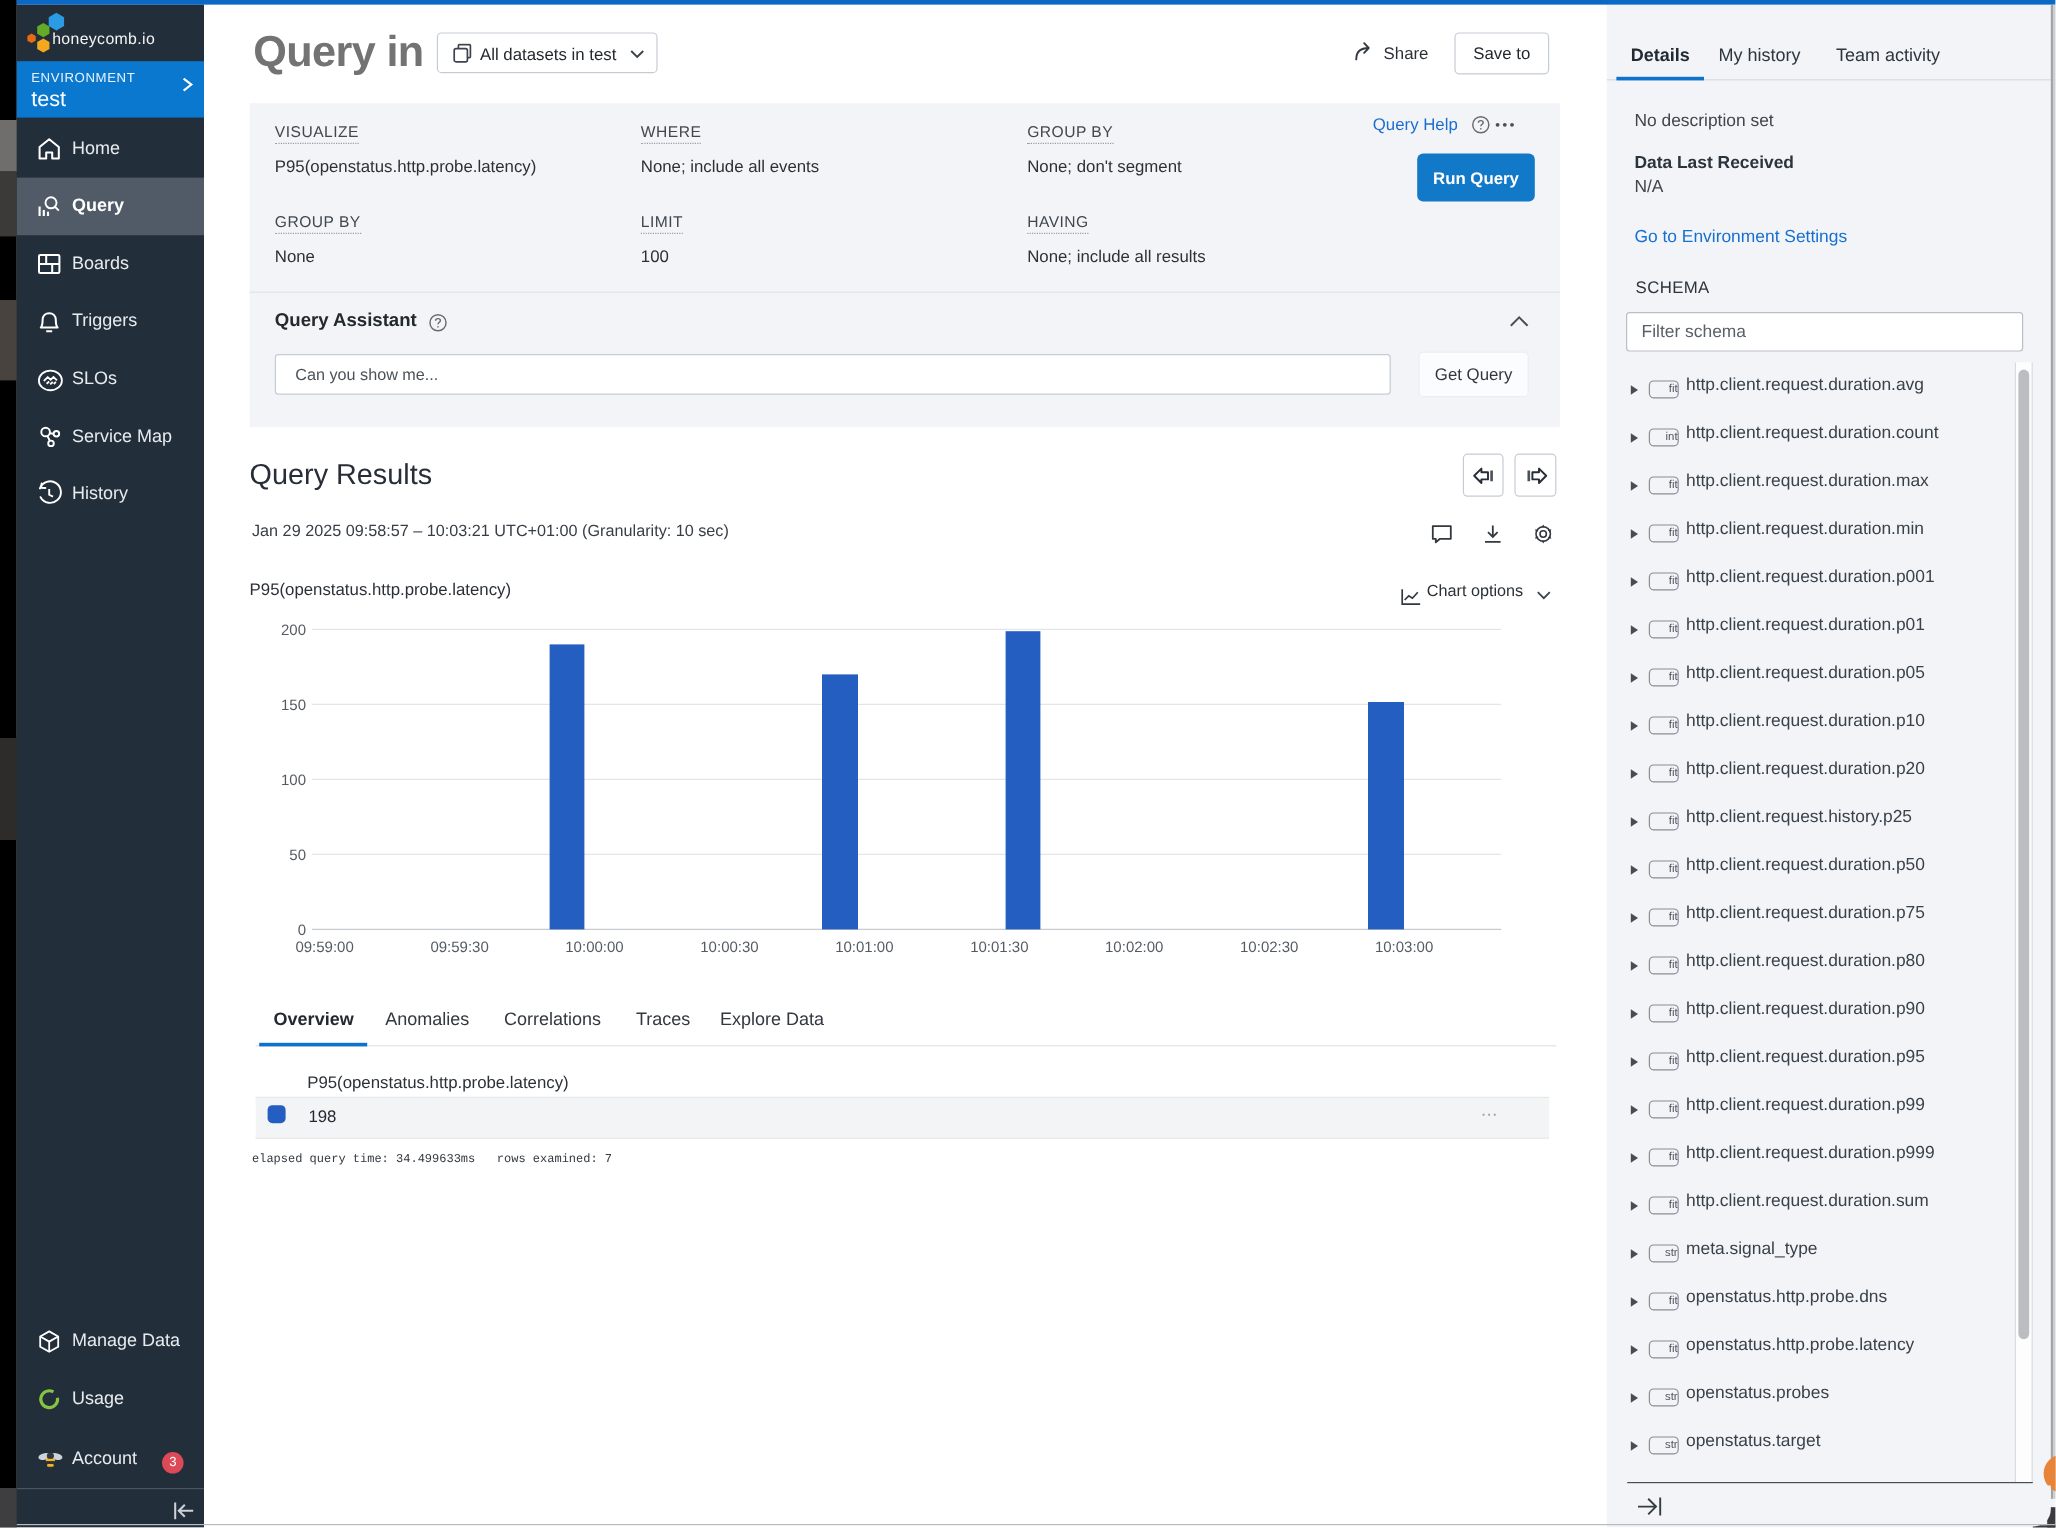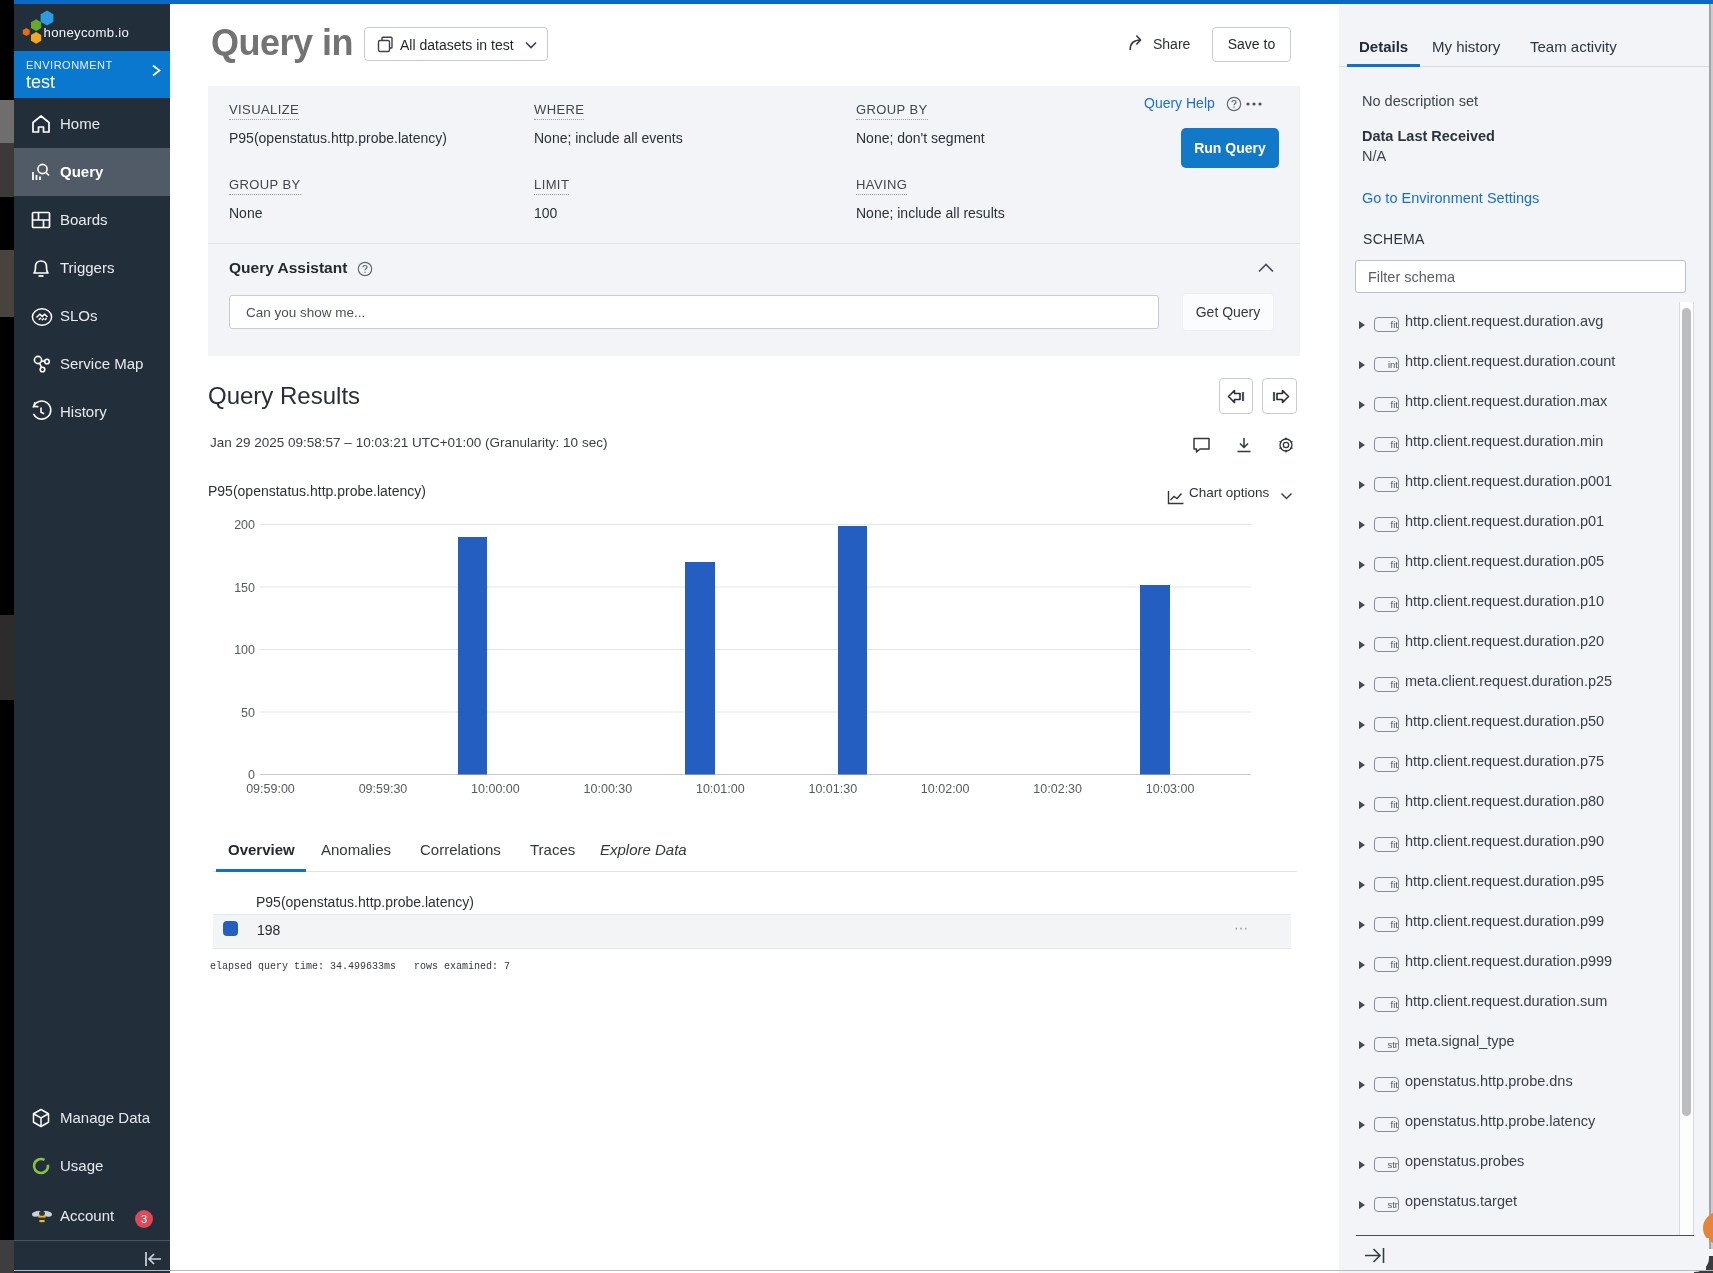--- a/index.html
+++ b/index.html
@@ -277,21 +277,21 @@
       <rect x="477" y="52" width="30" height="212.5"></rect>
       <rect x="630" y="16" width="29" height="248.5"></rect>
       <rect x="932" y="75" width="30" height="189.5"></rect>
     </g>
   </svg>
 
   <div class="abs" style="left:58px;top:837px;font-size:15px;font-weight:bold;color:#24292f;">Overview</div>
   <div class="abs" style="left:151px;top:837px;font-size:15px;color:#33383f;">Anomalies</div>
   <div class="abs" style="left:250px;top:837px;font-size:15px;color:#33383f;">Correlations</div>
   <div class="abs" style="left:360px;top:837px;font-size:15px;color:#33383f;">Traces</div>
-  <div class="abs" style="left:430px;top:837px;font-size:15px;color:#33383f;font-style:italic;">Explore Data</div>
+  <div class="abs" style="left:430px;top:837px;font-size:15px;color:#33383f;">Explore Data</div>
   <div class="abs" style="left:43px;top:867px;width:1084px;height:1px;background:#e1e3e6;"></div>
   <div class="abs" style="left:46px;top:865px;width:90px;height:3px;background:#0d72cb;"></div>
 
   <div class="abs" style="left:86px;top:890px;font-size:14px;color:#2c3138;">P95(openstatus.http.probe.latency)</div>
   <div class="abs" style="left:43px;top:910px;width:1078px;height:35px;background:#f3f4f6;border-top:1px solid #e6e8ea;border-bottom:1px solid #e6e8ea;">
     <div style="position:absolute;left:10px;top:6px;width:15px;height:15px;border-radius:4px;background:#245ec1;"></div>
     <span style="position:absolute;left:44px;top:7px;font-size:14px;color:#24292f;">198</span>
     <span style="position:absolute;right:42px;top:5px;font-size:14px;color:#9aa0a7;letter-spacing:1px;">⋯</span>
   </div>
   <div class="abs" style="left:40px;top:957px;font-family:'Liberation Mono',monospace;font-size:10px;color:#33383f;">elapsed query time: 34.499633ms&nbsp;&nbsp;&nbsp;rows examined: 7</div>
@@ -351,21 +351,21 @@
       <span class="nm">http.client.request.duration.p10</span>
     </div>
   <div class="srow" style="top:623px;">
       <span class="tri"></span>
       <span class="badge">fit</span>
       <span class="nm">http.client.request.duration.p20</span>
     </div>
   <div class="srow" style="top:663px;">
       <span class="tri"></span>
       <span class="badge">fit</span>
-      <span class="nm">meta.client.request.duration.p25</span>
+      <span class="nm">http.client.request.history.p25</span>
     </div>
   <div class="srow" style="top:703px;">
       <span class="tri"></span>
       <span class="badge">fit</span>
       <span class="nm">http.client.request.duration.p50</span>
     </div>
   <div class="srow" style="top:743px;">
       <span class="tri"></span>
       <span class="badge">fit</span>
       <span class="nm">http.client.request.duration.p75</span>

